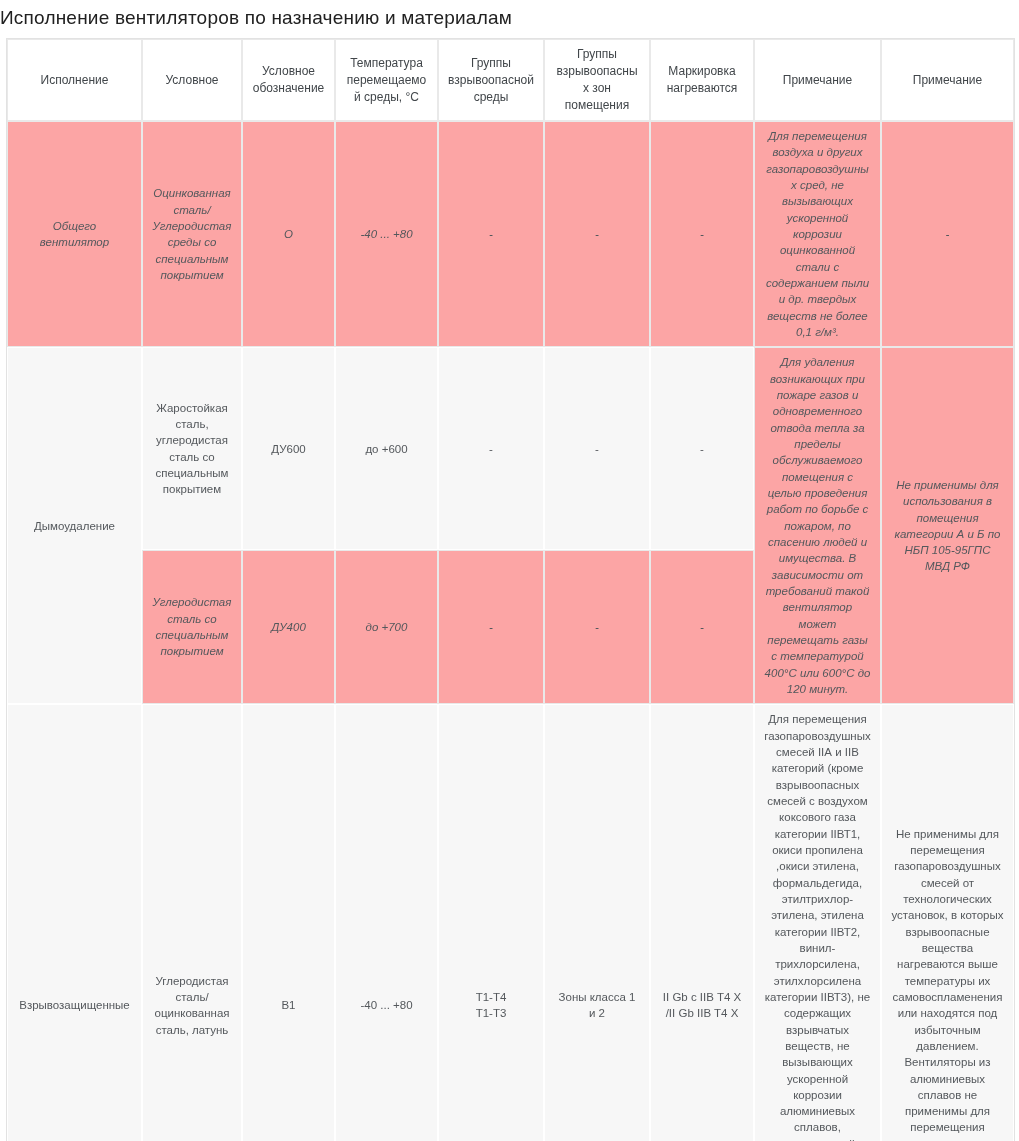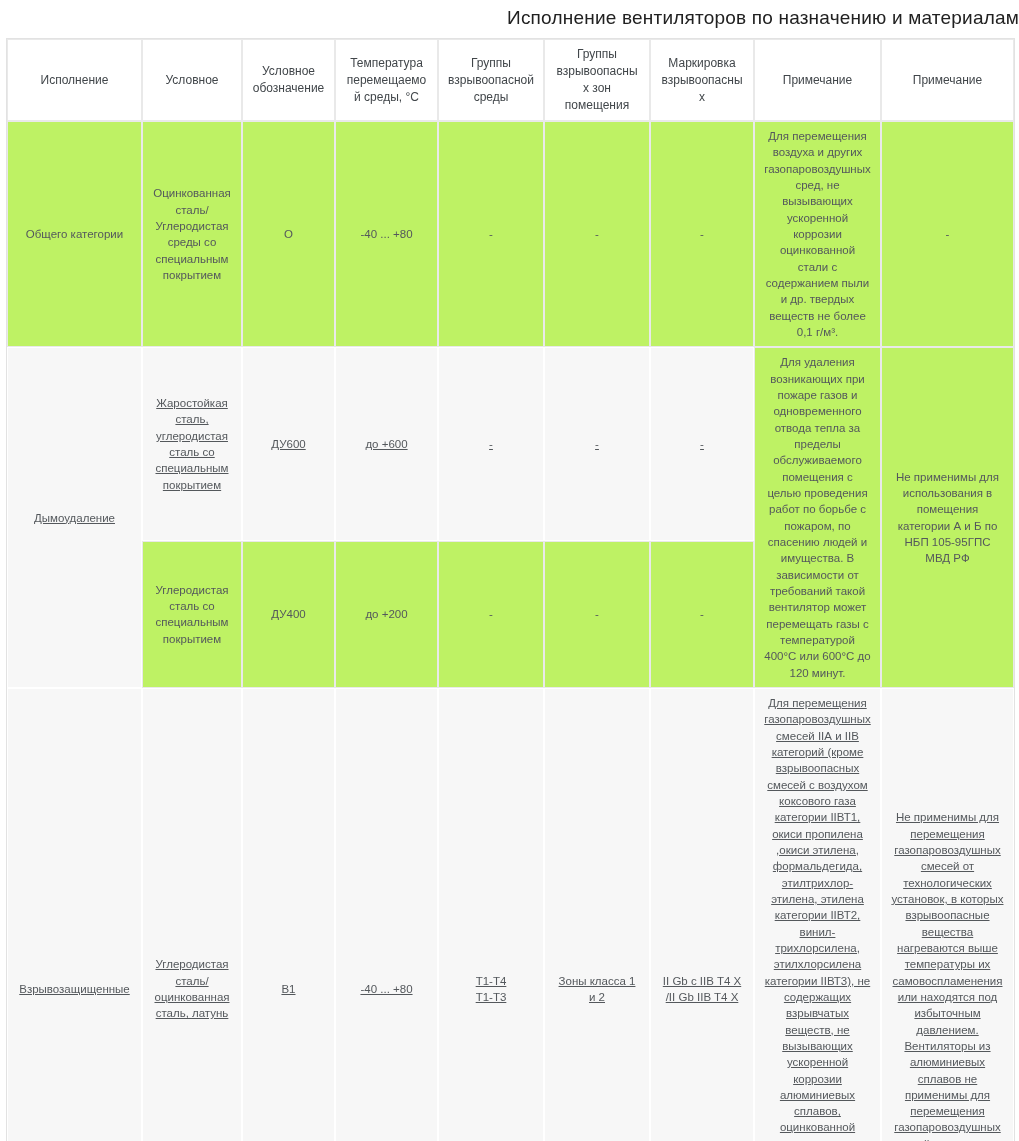--- a/index.html
+++ b/index.html
@@ -6,21 +6,21 @@
     margin: 0;
     padding: 0;
     background: #ffffff;
     font-family: "Liberation Sans", "DejaVu Sans", sans-serif;
   }
   .page {
     width: 1019px;
     margin: 0 auto;
   }
   .page-title {
-    text-align: right;
+    text-align: left;
     font-size: 19px;
     font-weight: 400;
     color: #212121;
     margin: 7px 0 9px 0;
     letter-spacing: 0.2px;
   }
   table.spec-table {
     table-layout: fixed;
     border-collapse: separate;
     border-spacing: 0;
@@ -44,24 +44,24 @@
   .spec-table th {
     color: #41464a;
     font-size: 12px;
     height: 58px;
     background: #ffffff;
   }
   
   .spec-table td.g {
     background: #f7f7f7;
     border-color: #ffffff;
-    text-decoration: underline;
   }
   .spec-table td.w {
-    background: #bef264;
+    background: #fca5a5;
+    font-style: italic;
   }
   .pre { white-space: pre-line; }
   tr.r1 { height: 205px; }
   tr.r2a { height: 172px; }
   tr.r2b { height: 131px; }
   tr.r3  { height: 526px; }
 </style>
 </head>
 <body>
 
@@ -83,30 +83,30 @@
     </colgroup>
 
     <thead>
       <tr>
         <th>Исполнение</th>
         <th>Условное</th>
         <th>Условное обозначение</th>
         <th>Температура перемещаемой среды, °С</th>
         <th>Группы взрывоопасной среды</th>
         <th>Группы взрывоопасных зон помещения</th>
-        <th>Маркировка взрывоопасных</th>
+        <th>Маркировка нагреваются</th>
         <th>Примечание</th>
         <th>Примечание</th>
       </tr>
     </thead>
 
     <tbody>
 
       <tr class="r1">
-        <td class="w">Общего категории</td>
+        <td class="w">Общего вентилятор</td>
         <td class="w">Оцинкованная сталь/ Углеродистая среды со специальным покрытием</td>
         <td class="w">О</td>
         <td class="w">-40 ... +80</td>
         <td class="w">-</td>
         <td class="w">-</td>
         <td class="w">-</td>
         <td class="w">Для перемещения воздуха и других газопаровоздушных сред, не вызывающих ускоренной коррозии оцинкованной стали с содержанием пыли и др. твердых веществ не более 0,1 г/м³.</td>
         <td class="w">-</td>
       </tr>
 
@@ -118,21 +118,21 @@
         <td class="g">-</td>
         <td class="g">-</td>
         <td class="g">-</td>
         <td class="w" rowspan="2">Для удаления возникающих при пожаре газов и одновременного отвода тепла за пределы обслуживаемого помещения с целью проведения работ по борьбе с пожаром, по спасению людей и имущества. В зависимости от требований такой вентилятор может перемещать газы с температурой 400°С или 600°С до 120 минут.</td>
         <td class="w" rowspan="2">Не применимы для использования в помещения категории А и Б по НБП 105-95ГПС МВД РФ</td>
       </tr>
 
       <tr class="r2b">
         <td class="w">Углеродистая сталь со специальным покрытием</td>
         <td class="w">ДУ400</td>
-        <td class="w">до +200</td>
+        <td class="w">до +700</td>
         <td class="w">-</td>
         <td class="w">-</td>
         <td class="w">-</td>
       </tr>
 
       <tr class="r3">
         <td class="g">Взрывозащищенные</td>
         <td class="g">Углеродистая сталь/ оцинкованная сталь, латунь</td>
         <td class="g">В1</td>
         <td class="g">-40 ... +80</td>

